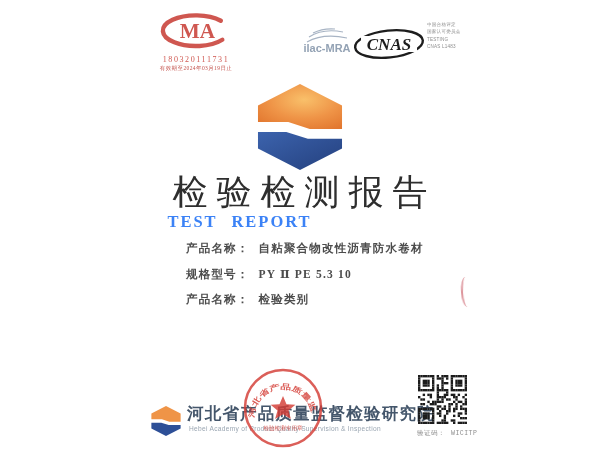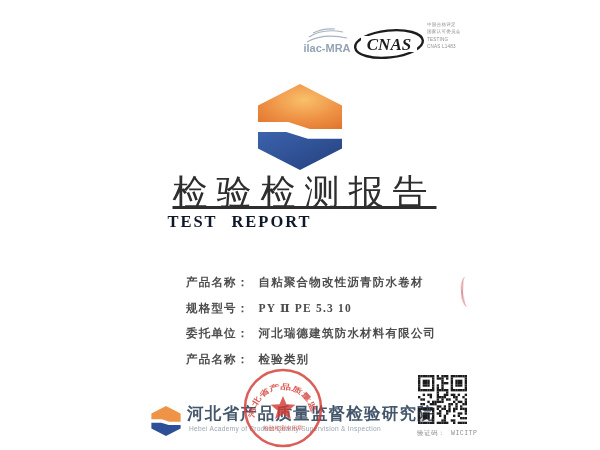--- a/index.html
+++ b/index.html
@@ -15,26 +15,26 @@
   .cnas-block{left:352px;top:23px;width:74px;height:42px;text-align:right;}
   .cnas-side{left:427px;top:21px;width:44px;font-family:"Liberation Sans",sans-serif;
              font-size:4.6px;line-height:1.6;color:#8e8e8e;letter-spacing:.2px;filter:blur(.2px);}
   .report-no{left:312px;top:63px;font-size:10.5px;color:#4f4f4f;letter-spacing:.8px;}
 
   
   .hex-main{left:251px;top:84px;width:98px;height:86px;}
 
   
   .title-zh{top:169px;left:0;width:600px;text-align:center;font-size:35px;color:#2e2e2e;
-            letter-spacing:9px;text-indent:9px;font-weight:500;text-decoration:underline;}
-  .title-en{top:212px;left:0;width:479px;text-align:center;font-size:16.5px;color:#0f172a;
+            letter-spacing:9px;text-indent:9px;font-weight:500;}
+  .title-en{top:212px;left:0;width:479px;text-align:center;font-size:16.5px;color:#3b82f6;
             font-weight:700;letter-spacing:2px;word-spacing:8px;}
 
   
-  .fields{left:186px;top:276px;}
+  .fields{left:186px;top:242px;}
   .field-row{margin-bottom:13.5px;font-size:11.5px;line-height:12px;color:#4c4c4c;
              letter-spacing:1.2px;font-weight:600;white-space:nowrap;}
   .field-row .val{margin-left:9px;}
 
   .crescent{left:461px;top:277px;width:9px;height:30px;border-left:2.5px solid rgba(193,62,75,.55);
             border-radius:50%;transform:rotate(-4deg);filter:blur(.4px);}
 
   
   .footer-logo{left:149px;top:406px;width:34px;height:30px;}
   .org-zh{left:187px;top:403px;font-size:16.5px;font-weight:700;color:#44566b;letter-spacing:1.2px;white-space:nowrap;}
@@ -44,20 +44,28 @@
   .qr-box{left:418px;top:375px;width:49px;height:49px;}
   .verify{left:417px;top:429px;font-family:"Liberation Mono","DejaVu Sans Mono",monospace;
           font-size:6.5px;color:#8d8d8d;letter-spacing:.5px;}
   .verify .code{margin-left:6px;}
 </style>
 </head>
 <body>
 
 <div class="page">
 
+  <div class="abs cma-block">
+    <svg width="74" height="38" viewBox="0 0 100 52">
+      <path d="M 84 12 A 45 21 0 1 0 86 38" fill="none" stroke="#cf5750" stroke-width="6" stroke-linecap="round"></path>
+      <text x="52" y="36" text-anchor="middle" font-size="29" font-weight="bold" fill="#cf5750">MA</text>
+    </svg>
+    <div class="cma-num">180320111731</div>
+    <div class="cma-valid">有效期至2024年03月19日止</div>
+  </div>
 
   <div class="abs ilac-block">
     <svg width="64" height="40" viewBox="0 0 64 40">
       <g stroke="#a8b4c4" fill="none" stroke-width="1.2">
         <path d="M14,12 q14,-9 34,-5"></path>
         <path d="M12,17 q16,-9 40,-4"></path>
         <path d="M18,8 q10,-5 22,-4"></path>
       </g>
       <text x="32" y="27" text-anchor="middle" font-family="Liberation Sans,sans-serif" font-size="11" font-weight="bold" fill="#93a2b4">ilac-MRA</text>
     </svg>
@@ -97,23 +105,20 @@
 
   <div class="abs title-zh">检验检测报告</div>
   <div class="abs title-en">TEST REPORT</div>
 
   <div class="abs fields">
     <div class="field-row">
       <span class="lbl">产品名称：</span><span class="val">自粘聚合物改性沥青防水卷材</span>
     </div>
     <div class="field-row">
       <span class="lbl">规格型号：</span><span class="val">PY Ⅱ PE 5.3 10</span>
-    </div>
-    <div class="field-row">
-      <span class="lbl">委托单位：</span><span class="val">河北瑞德建筑防水材料有限公司</span>
     </div>
     <div class="field-row">
       <span class="lbl">产品名称：</span><span class="val">检验类别</span>
     </div>
   </div>
 
   <div class="abs crescent"></div>
 
   <svg class="abs footer-logo" viewBox="0 0 100 88">
     <path d="M50,0 L93,22 L93,46 L60,46 L38,39 L7,39 L7,22 Z" fill="#ef9447"></path>

